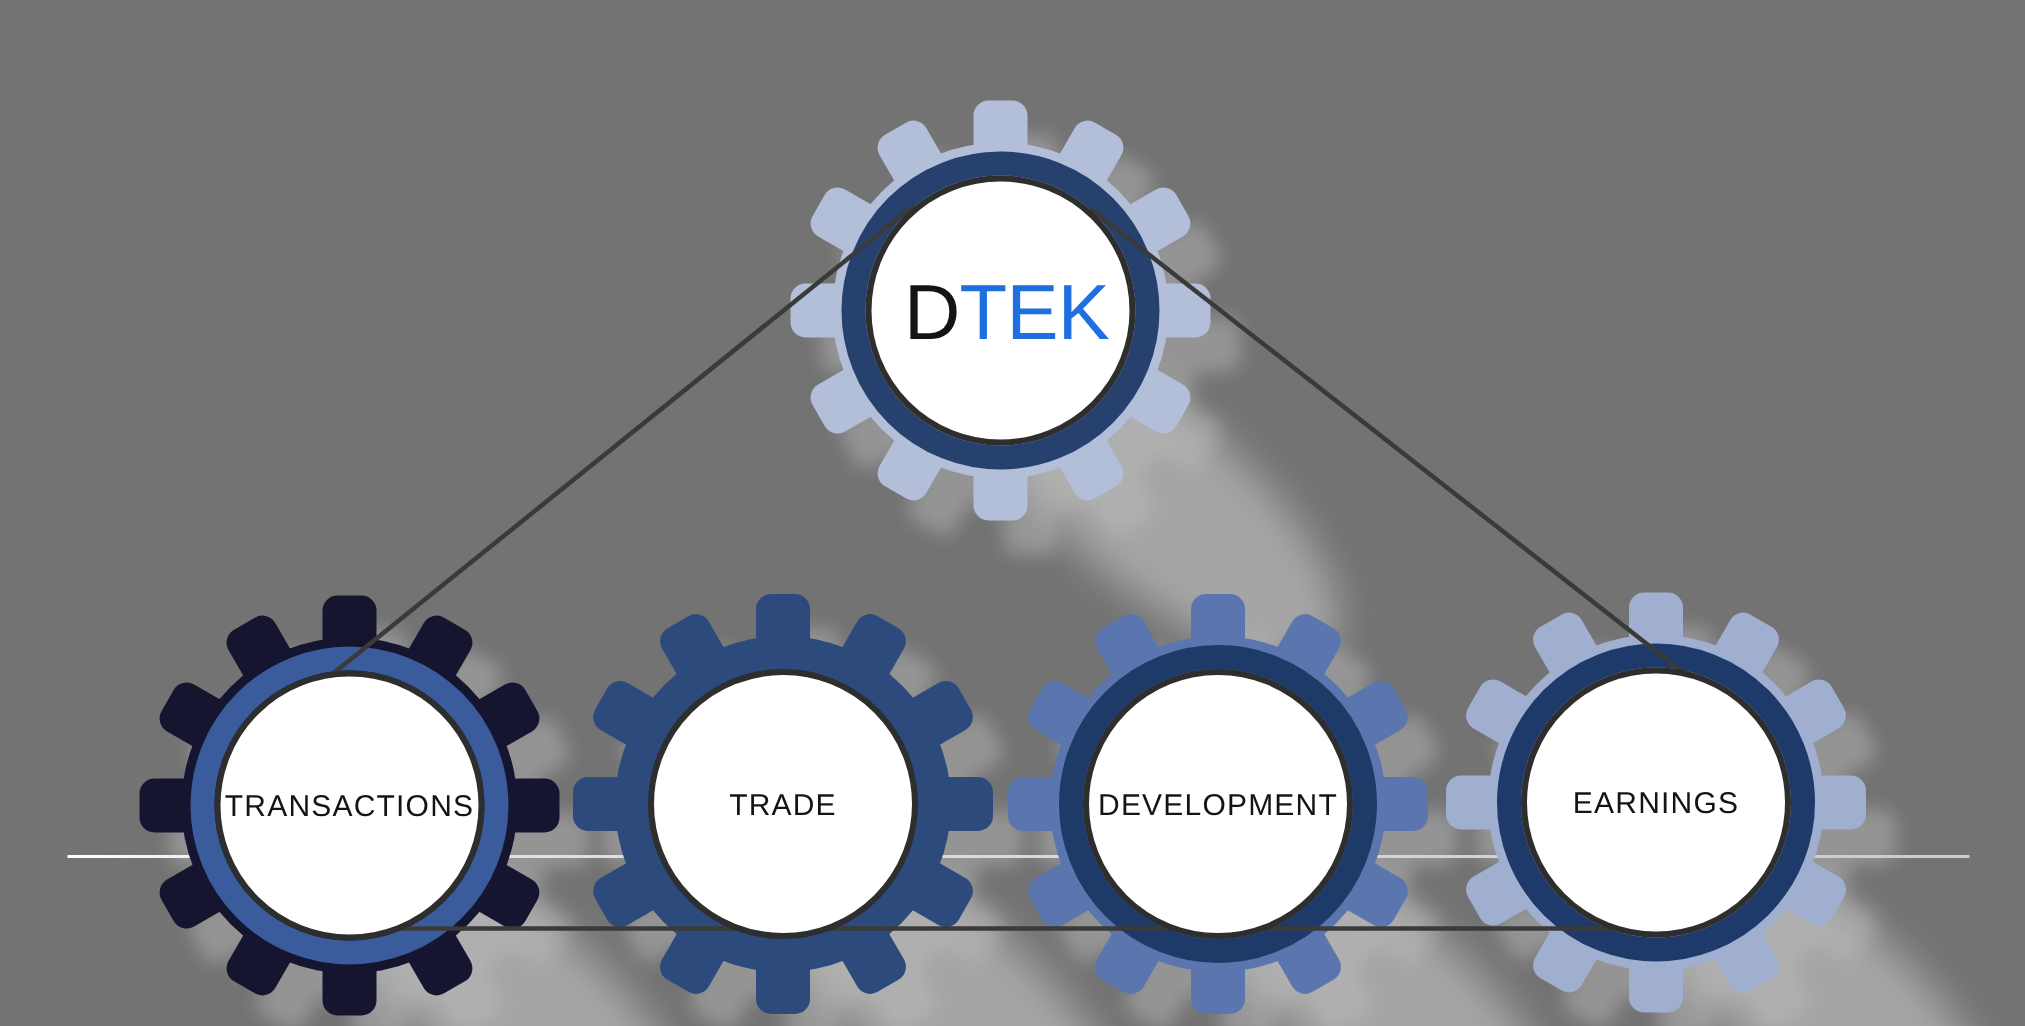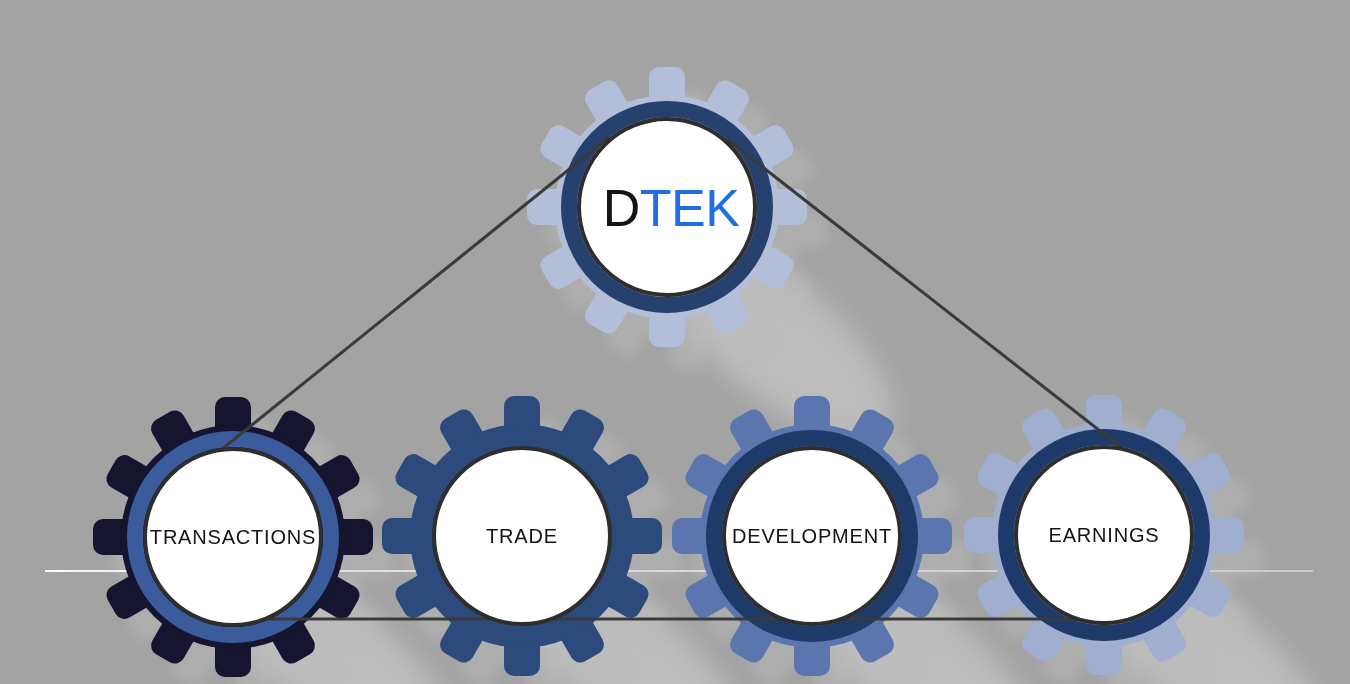--- a/index.html
+++ b/index.html
@@ -8,21 +8,21 @@
     background: #ffffff;
     width: 1350px;
     height: 684px;
     overflow: hidden;
     font-family: "Liberation Sans", sans-serif;
   }
   .stage {
     position: relative;
     width: 1350px;
     height: 684px;
-    background: #a3a3a3;
+    background: #737373;
   }
   svg text {
     font-family: "Liberation Sans", sans-serif;
   }
   .gear-label {
     font-size: 20px;
     letter-spacing: 0.8px;
     fill: #141414;
   }
   .logo-text {

